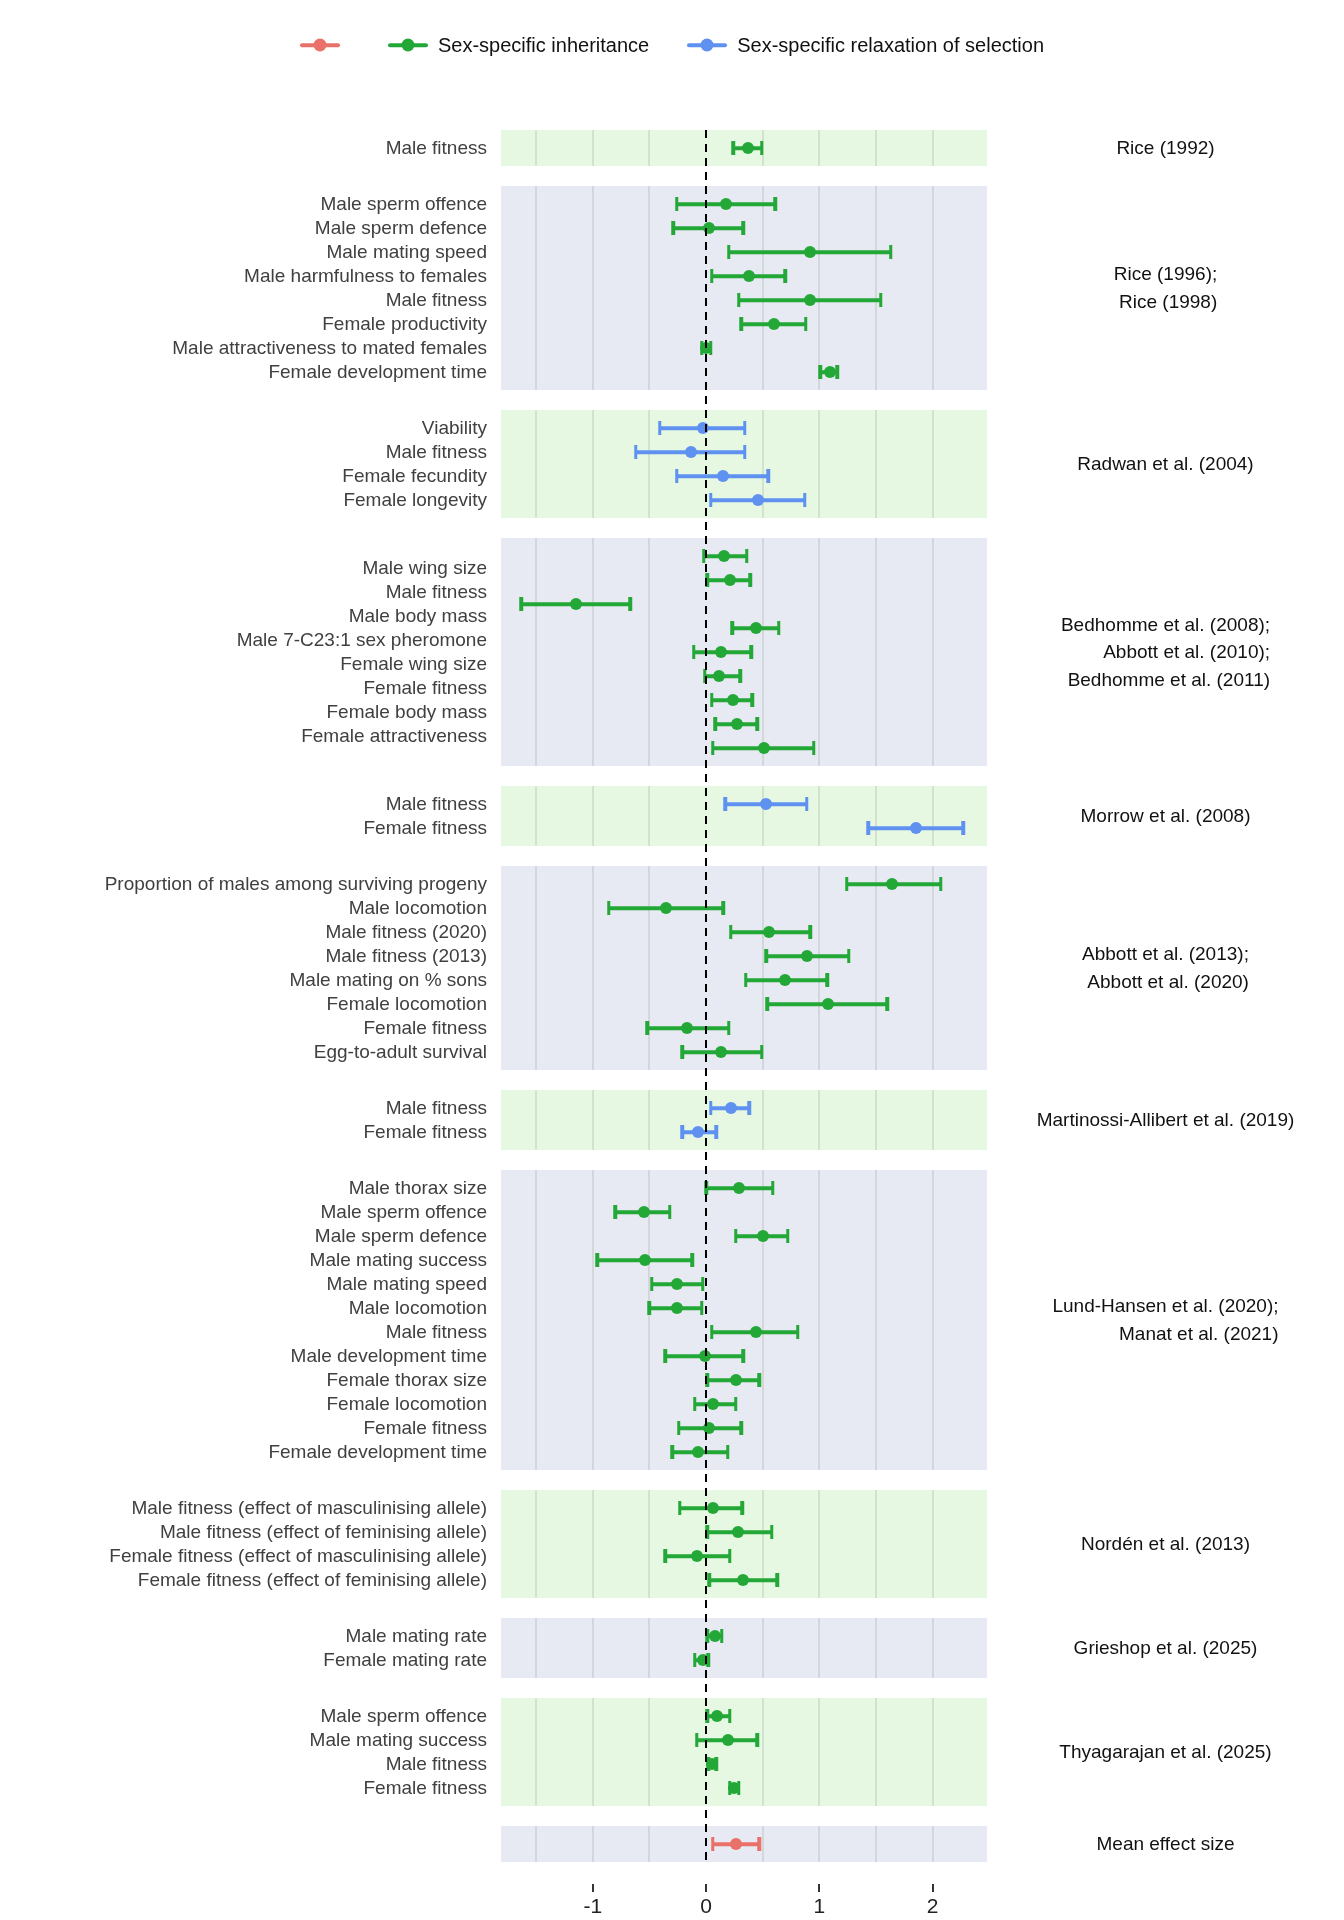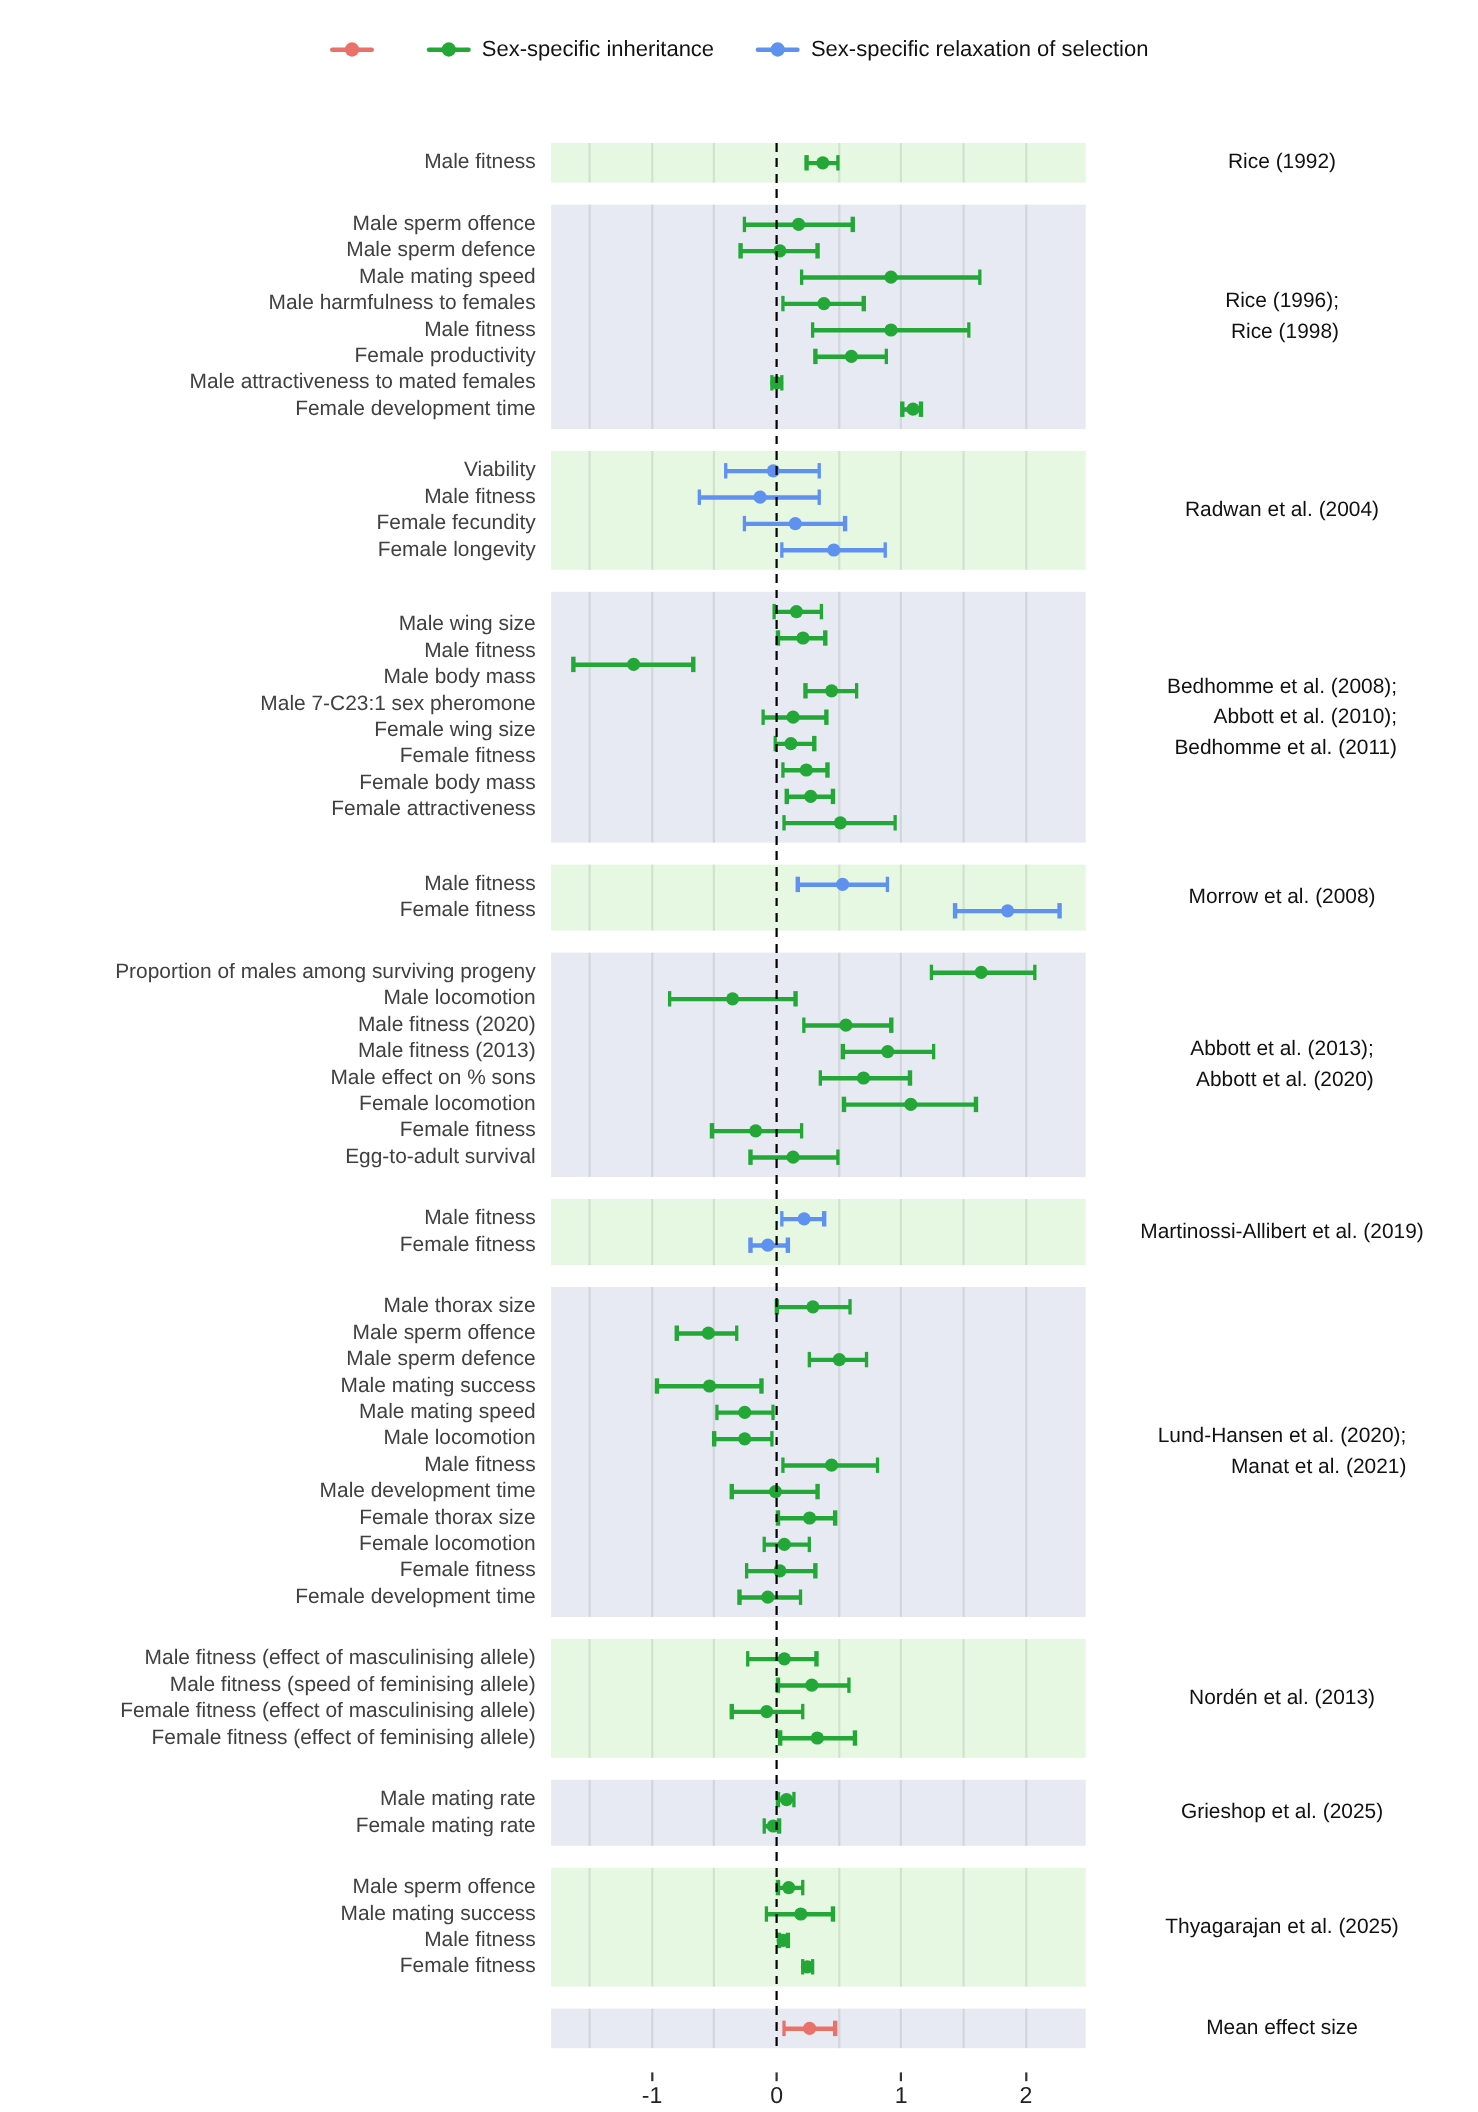--- a/index.html
+++ b/index.html
@@ -315,21 +315,21 @@
         <div class="study-col">
           <div class="study-label">Morrow et al. (2008)</div>
         </div>
       </div>
       <div class="panel">
         <div class="labels-col">
           <div class="row-label">Proportion of males among surviving progeny</div>
           <div class="row-label">Male locomotion</div>
           <div class="row-label">Male fitness (2020)</div>
           <div class="row-label">Male fitness (2013)</div>
-          <div class="row-label">Male effect on % sons</div>
+          <div class="row-label">Male mating on % sons</div>
           <div class="row-label">Female locomotion</div>
           <div class="row-label">Female fitness</div>
           <div class="row-label">Egg-to-adult survival</div>
         </div>
         <div class="band bg-gray">
           <div class="gridline" style="left: 7.22611%;"></div>
           <div class="gridline" style="left: 18.8811%;"></div>
           <div class="gridline" style="left: 30.5361%;"></div>
           <div class="gridline" style="left: 53.8462%;"></div>
           <div class="gridline" style="left: 65.5012%;"></div>
@@ -516,21 +516,21 @@
           </div>
         </div>
         <div class="study-col">
           <div class="study-label">Lund-Hansen et al. (2020);
 Manat et al. (2021)</div>
         </div>
       </div>
       <div class="panel">
         <div class="labels-col">
           <div class="row-label">Male fitness (effect of masculinising allele)</div>
-          <div class="row-label">Male fitness (speed of feminising allele)</div>
+          <div class="row-label">Male fitness (effect of feminising allele)</div>
           <div class="row-label">Female fitness (effect of masculinising allele)</div>
           <div class="row-label">Female fitness (effect of feminising allele)</div>
         </div>
         <div class="band bg-green">
           <div class="gridline" style="left: 7.22611%;"></div>
           <div class="gridline" style="left: 18.8811%;"></div>
           <div class="gridline" style="left: 30.5361%;"></div>
           <div class="gridline" style="left: 53.8462%;"></div>
           <div class="gridline" style="left: 65.5012%;"></div>
           <div class="gridline" style="left: 77.1562%;"></div>

